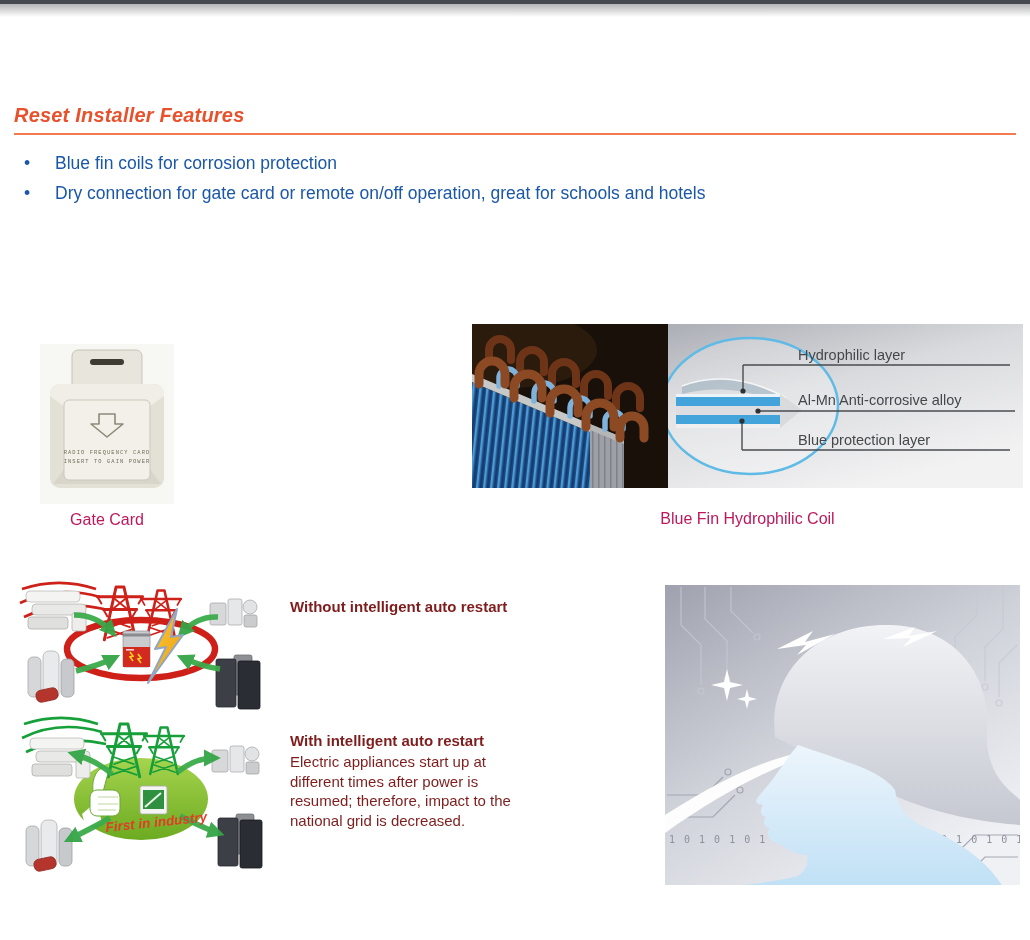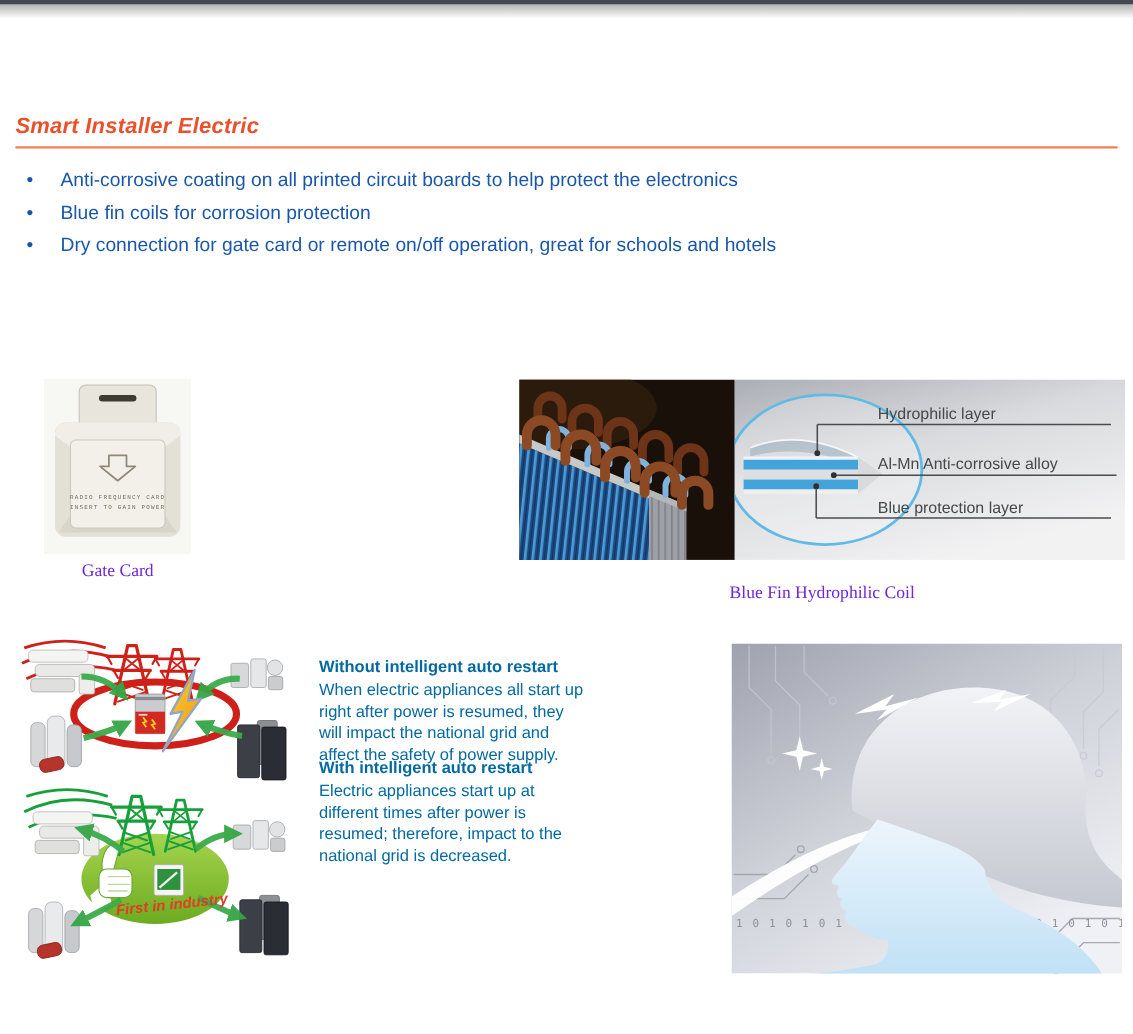--- a/index.html
+++ b/index.html
@@ -9,23 +9,23 @@
   .top-fade{position:absolute;top:4px;left:0;width:1030px;height:13px;
             background:linear-gradient(rgba(40,42,46,.35),rgba(40,42,46,0));}
   .title{position:absolute;left:14px;top:104px;font-size:20px;font-weight:bold;
          font-style:italic;color:#E8512B;letter-spacing:.2px;}
   .rule{position:absolute;left:14px;top:133px;width:1002px;height:2px;background:#F27C4D;}
   ul.bullets{position:absolute;left:22px;top:149px;margin:0;padding:0;width:900px;}
   ul.bullets li{list-style:none;position:relative;padding-left:33px;
                 font-size:17.5px;line-height:29.5px;color:#1B57A9;}
   ul.bullets li::before{content:"•";position:absolute;left:2px;top:0;color:#1B57A9;}
   .figure{position:absolute;}
-  .caption{margin-top:7px;text-align:center;font-size:16px;color:#6d28d9;font-family:Liberation Serif, serif;}
+  .caption{margin-top:7px;text-align:center;font-size:16px;color:#be185d;}
   .bluefin-imgs{display:flex;flex-direction:row;}
-  .para{position:absolute;width:252px;color:#0369a1;}
+  .para{position:absolute;width:252px;color:#7f1d1d;}
   .para .h{font-size:15px;font-weight:bold;line-height:19px;margin:0;}
   .para .b{font-size:15px;line-height:19.5px;margin:2px 0 0 0;white-space:pre-line;}
   svg{display:block;}
 </style>
 </head>
 <body>
 
 <svg width="0" height="0" style="position:absolute" aria-hidden="true">
   <defs>
     <g id="pylon" fill="none" stroke-linecap="round" stroke-linejoin="round">
@@ -57,25 +57,24 @@
       <rect x="0" y="4" width="20" height="48" rx="2" fill="#3C3F46" stroke="#26282D" stroke-width="0.8"></rect>
       <rect x="22" y="6" width="22" height="48" rx="2" fill="#2B2D34" stroke="#17181C" stroke-width="0.8"></rect>
     </g>
   </defs>
 </svg>
 
 <div id="page">
   <div class="top-edge"></div>
   <div class="top-fade"></div>
 
-  <div class="title">Smart Installer Electric</div>
+  <div class="title">Reset Installer Features</div>
   <div class="rule"></div>
 
   <ul class="bullets">
-    <li>Anti-corrosive coating on all printed circuit boards to help protect the electronics</li>
     <li>Blue fin coils for corrosion protection</li>
     <li>Dry connection for gate card or remote on/off operation, great for schools and hotels</li>
   </ul>
 
   <div class="figure" style="left:40px;top:344px;width:134px;">
     <svg viewBox="0 0 134 160" width="134" height="160">
       <rect width="134" height="160" fill="#F7F7F4"></rect>
       <g>
         <rect x="32" y="6" width="70" height="58" rx="6" fill="#E7E5DC" stroke="#C6C3B8" stroke-width="1"></rect>
         <rect x="50" y="15" width="34" height="6" rx="3" fill="#3E3B33"></rect>
@@ -86,21 +85,21 @@
         <path d="M13,140 L121,140 L107,121 L27,121 Z" fill="#D6D3C8" opacity="0.85"></path>
         <rect x="24" y="56" width="86" height="80" rx="5" fill="#F2F0E8" stroke="#CBC8BC" stroke-width="1"></rect>
         <path d="M59,70 h16 v10 h8 l-16,13 -16,-13 h8 z" fill="none" stroke="#8D8A79" stroke-width="1.6" stroke-linejoin="round"></path>
         <text x="67" y="110" text-anchor="middle" font-size="5.4" letter-spacing="1.1" fill="#716E5C" font-family="'Liberation Mono',monospace">RADIO FREQUENCY CARD</text>
         <text x="67" y="119" text-anchor="middle" font-size="5.4" letter-spacing="1.1" fill="#716E5C" font-family="'Liberation Mono',monospace">INSERT TO GAIN POWER</text>
       </g>
     </svg>
     <div class="caption">Gate Card</div>
   </div>
 
-  <div class="figure" style="left:472px;top:345px;width:551px;">
+  <div class="figure" style="left:472px;top:324px;width:551px;">
     <div class="bluefin-imgs">
       <svg viewBox="0 0 196 164" width="196" height="164">
         <defs>
           <pattern id="cfFins" width="7" height="7" patternUnits="userSpaceOnUse" patternTransform="rotate(6)">
             <rect width="7" height="7" fill="#1B4B86"></rect>
             <rect x="0" width="2.4" height="7" fill="#4E9BD4"></rect>
             <rect x="4.2" width="1.2" height="7" fill="#123460"></rect>
           </pattern>
           <pattern id="cfPlate" width="6" height="6" patternUnits="userSpaceOnUse">
             <rect width="6" height="6" fill="#9DA0A6"></rect>
@@ -212,24 +211,20 @@
       <path d="M64,42 C82,42 94,50 102,59" marker-end="url(#mkA)"></path>
       <path d="M208,44 C192,43 180,51 172,60" marker-end="url(#mkA)"></path>
       <path d="M66,98 C82,94 94,90 104,85" marker-end="url(#mkA)"></path>
       <path d="M210,96 C196,94 184,90 173,85" marker-end="url(#mkA)"></path>
     </g>
     <path d="M167,36 L145,76 L156,74 L138,110 L173,62 L161,64 Z" fill="url(#boltA)" stroke="#8FA6C4" stroke-width="2" stroke-linejoin="round"></path>
   </svg>
 
   <div class="para" style="left:290px;top:597px;">
     <p class="h">Without intelligent auto restart</p>
-    <p class="b">When electric appliances all start up
-right after power is resumed, they
-will impact the national grid and
-affect the safety of power supply.</p>
   </div>
 
   <svg class="figure" style="left:10px;top:706px;" viewBox="0 0 272 170" width="272" height="170">
     <defs>
       <marker id="mkB" viewBox="0 0 10 10" refX="6" refY="5" markerWidth="3.1" markerHeight="3.1" orient="auto">
         <path d="M0,0 L10,5 L0,10 z" fill="#35A546"></path>
       </marker>
       <linearGradient id="ibGreen" x1="0" y1="0" x2="0" y2="1">
         <stop offset="0" stop-color="#A6D44E"></stop>
           <stop offset="1" stop-color="#6CAB21"></stop>
@@ -262,21 +257,21 @@
     </g>
     <g fill="none" stroke="#3CAB4B" stroke-width="5.5" opacity="0.95">
       <path d="M102,68 C90,58 78,52 64,48" marker-end="url(#mkB)"></path>
       <path d="M168,66 C180,56 192,52 204,52" marker-end="url(#mkB)"></path>
       <path d="M100,112 C86,120 72,127 60,133" marker-end="url(#mkB)"></path>
       <path d="M170,110 C184,117 196,123 208,127" marker-end="url(#mkB)"></path>
     </g>
     <text x="96" y="126" font-size="13.5" font-style="italic" font-weight="bold" fill="#E23B28" transform="rotate(-6 96 126)">First in industry</text>
   </svg>
 
-  <div class="para" style="left:290px;top:689px;">
+  <div class="para" style="left:290px;top:731px;">
     <p class="h">With intelligent auto restart</p>
     <p class="b">Electric appliances start up at
 different times after power is
 resumed; therefore, impact to the
 national grid is decreased.</p>
   </div>
 
   <div class="figure" style="left:665px;top:585px;width:355px;">
     <svg viewBox="0 0 355 300" width="355" height="300">
       <defs>

